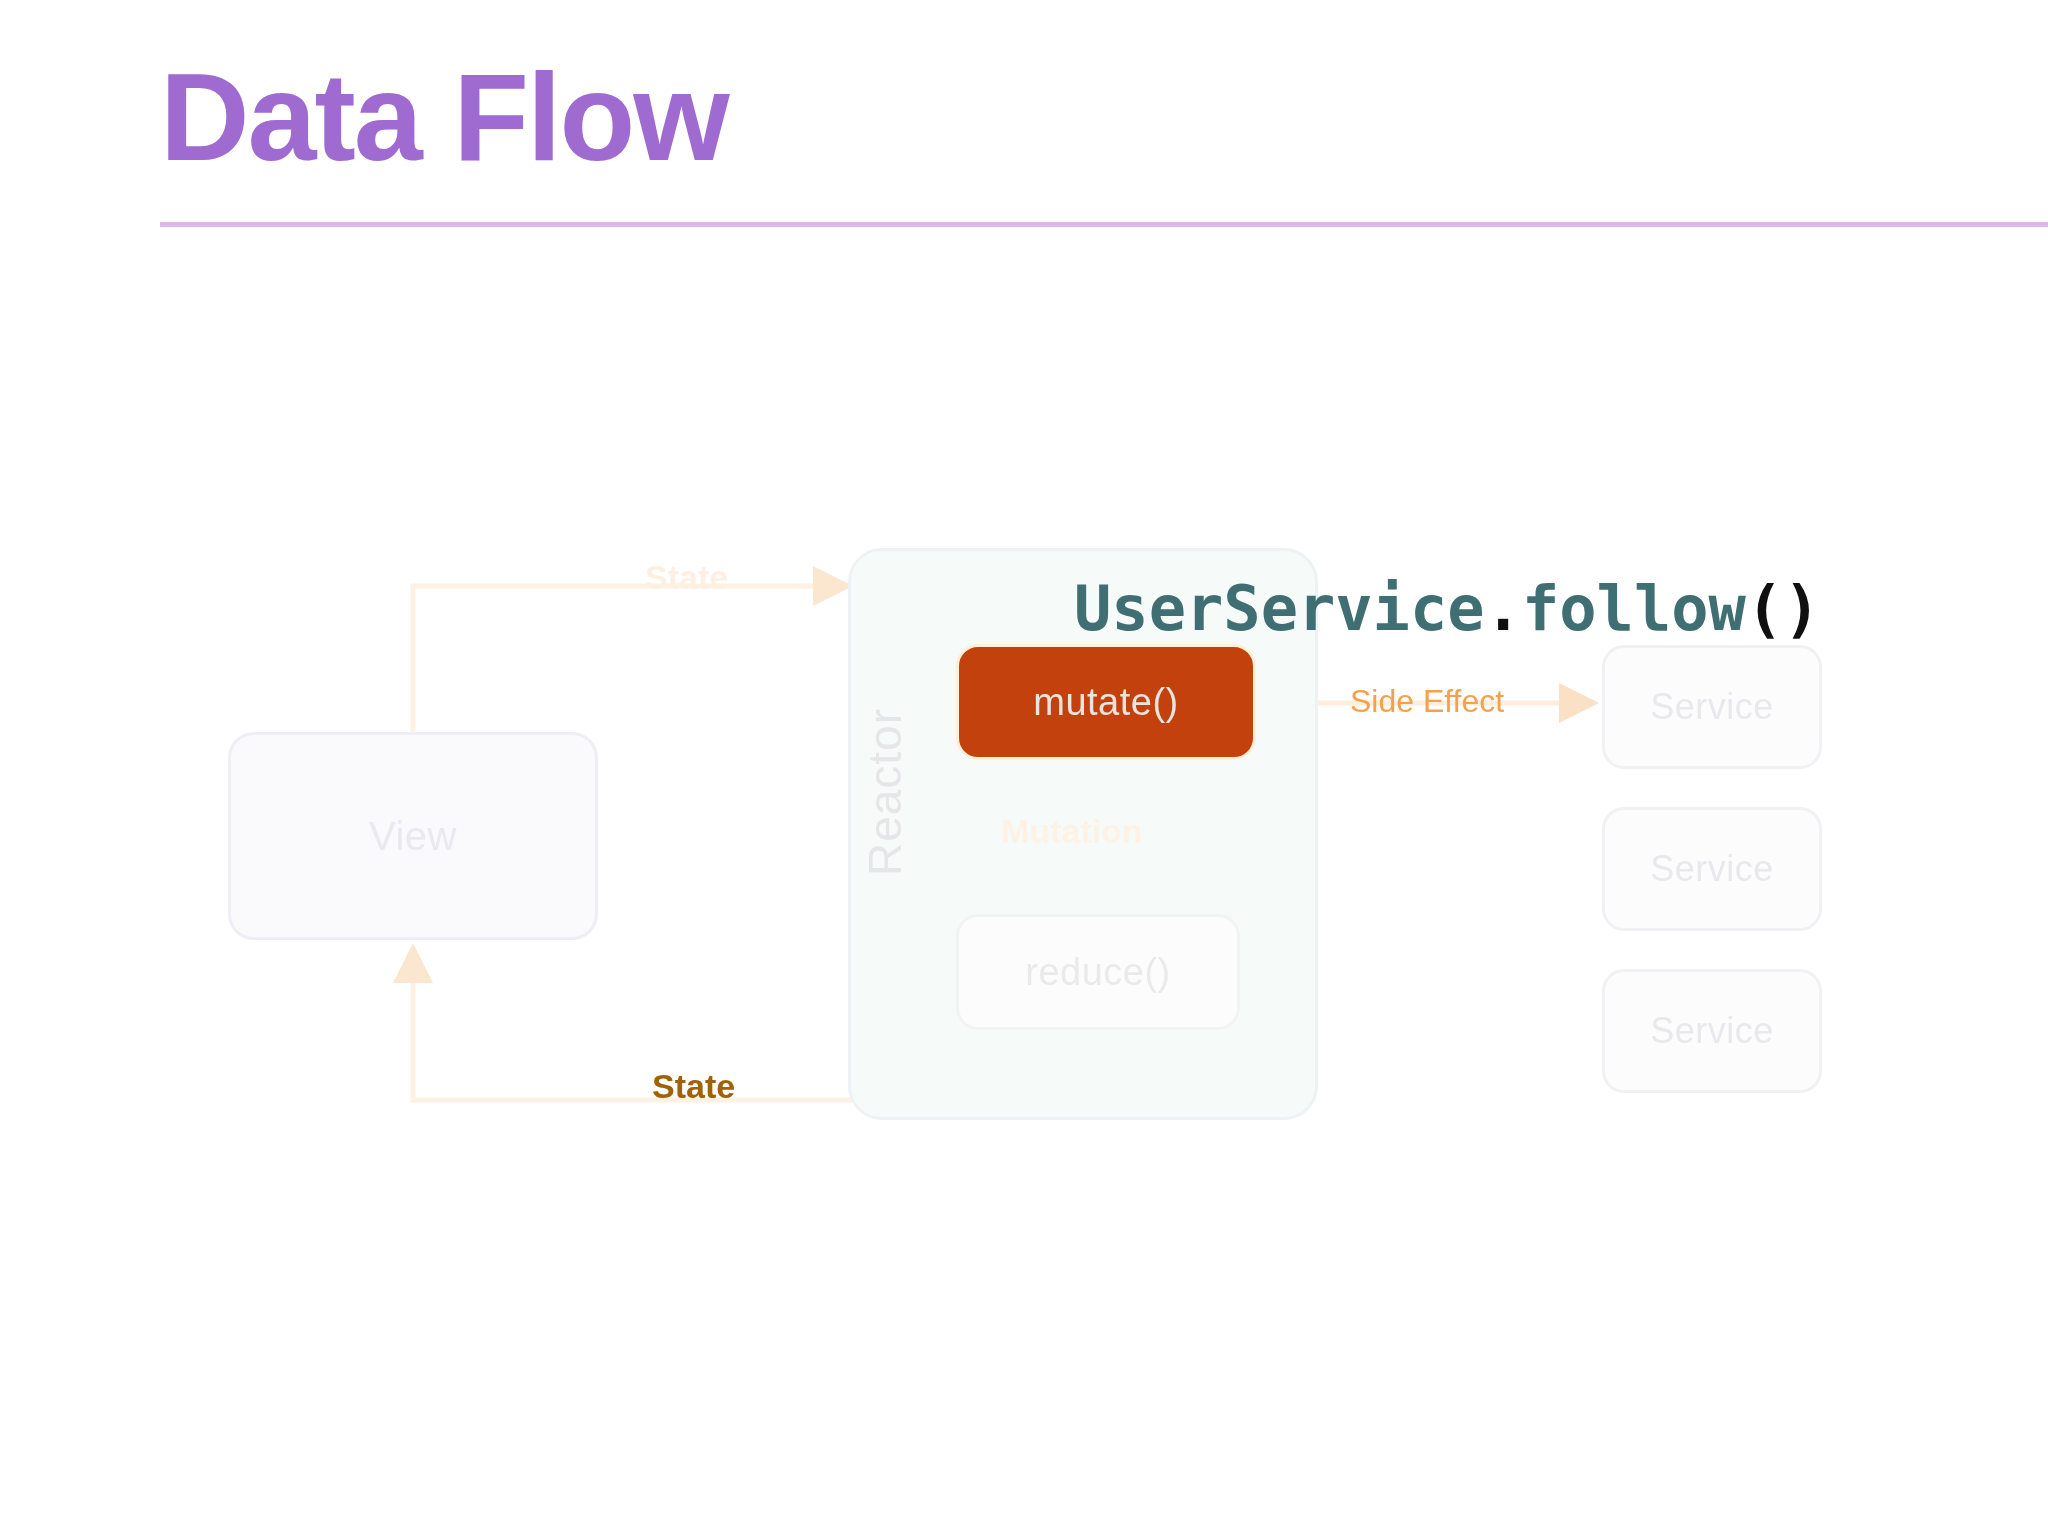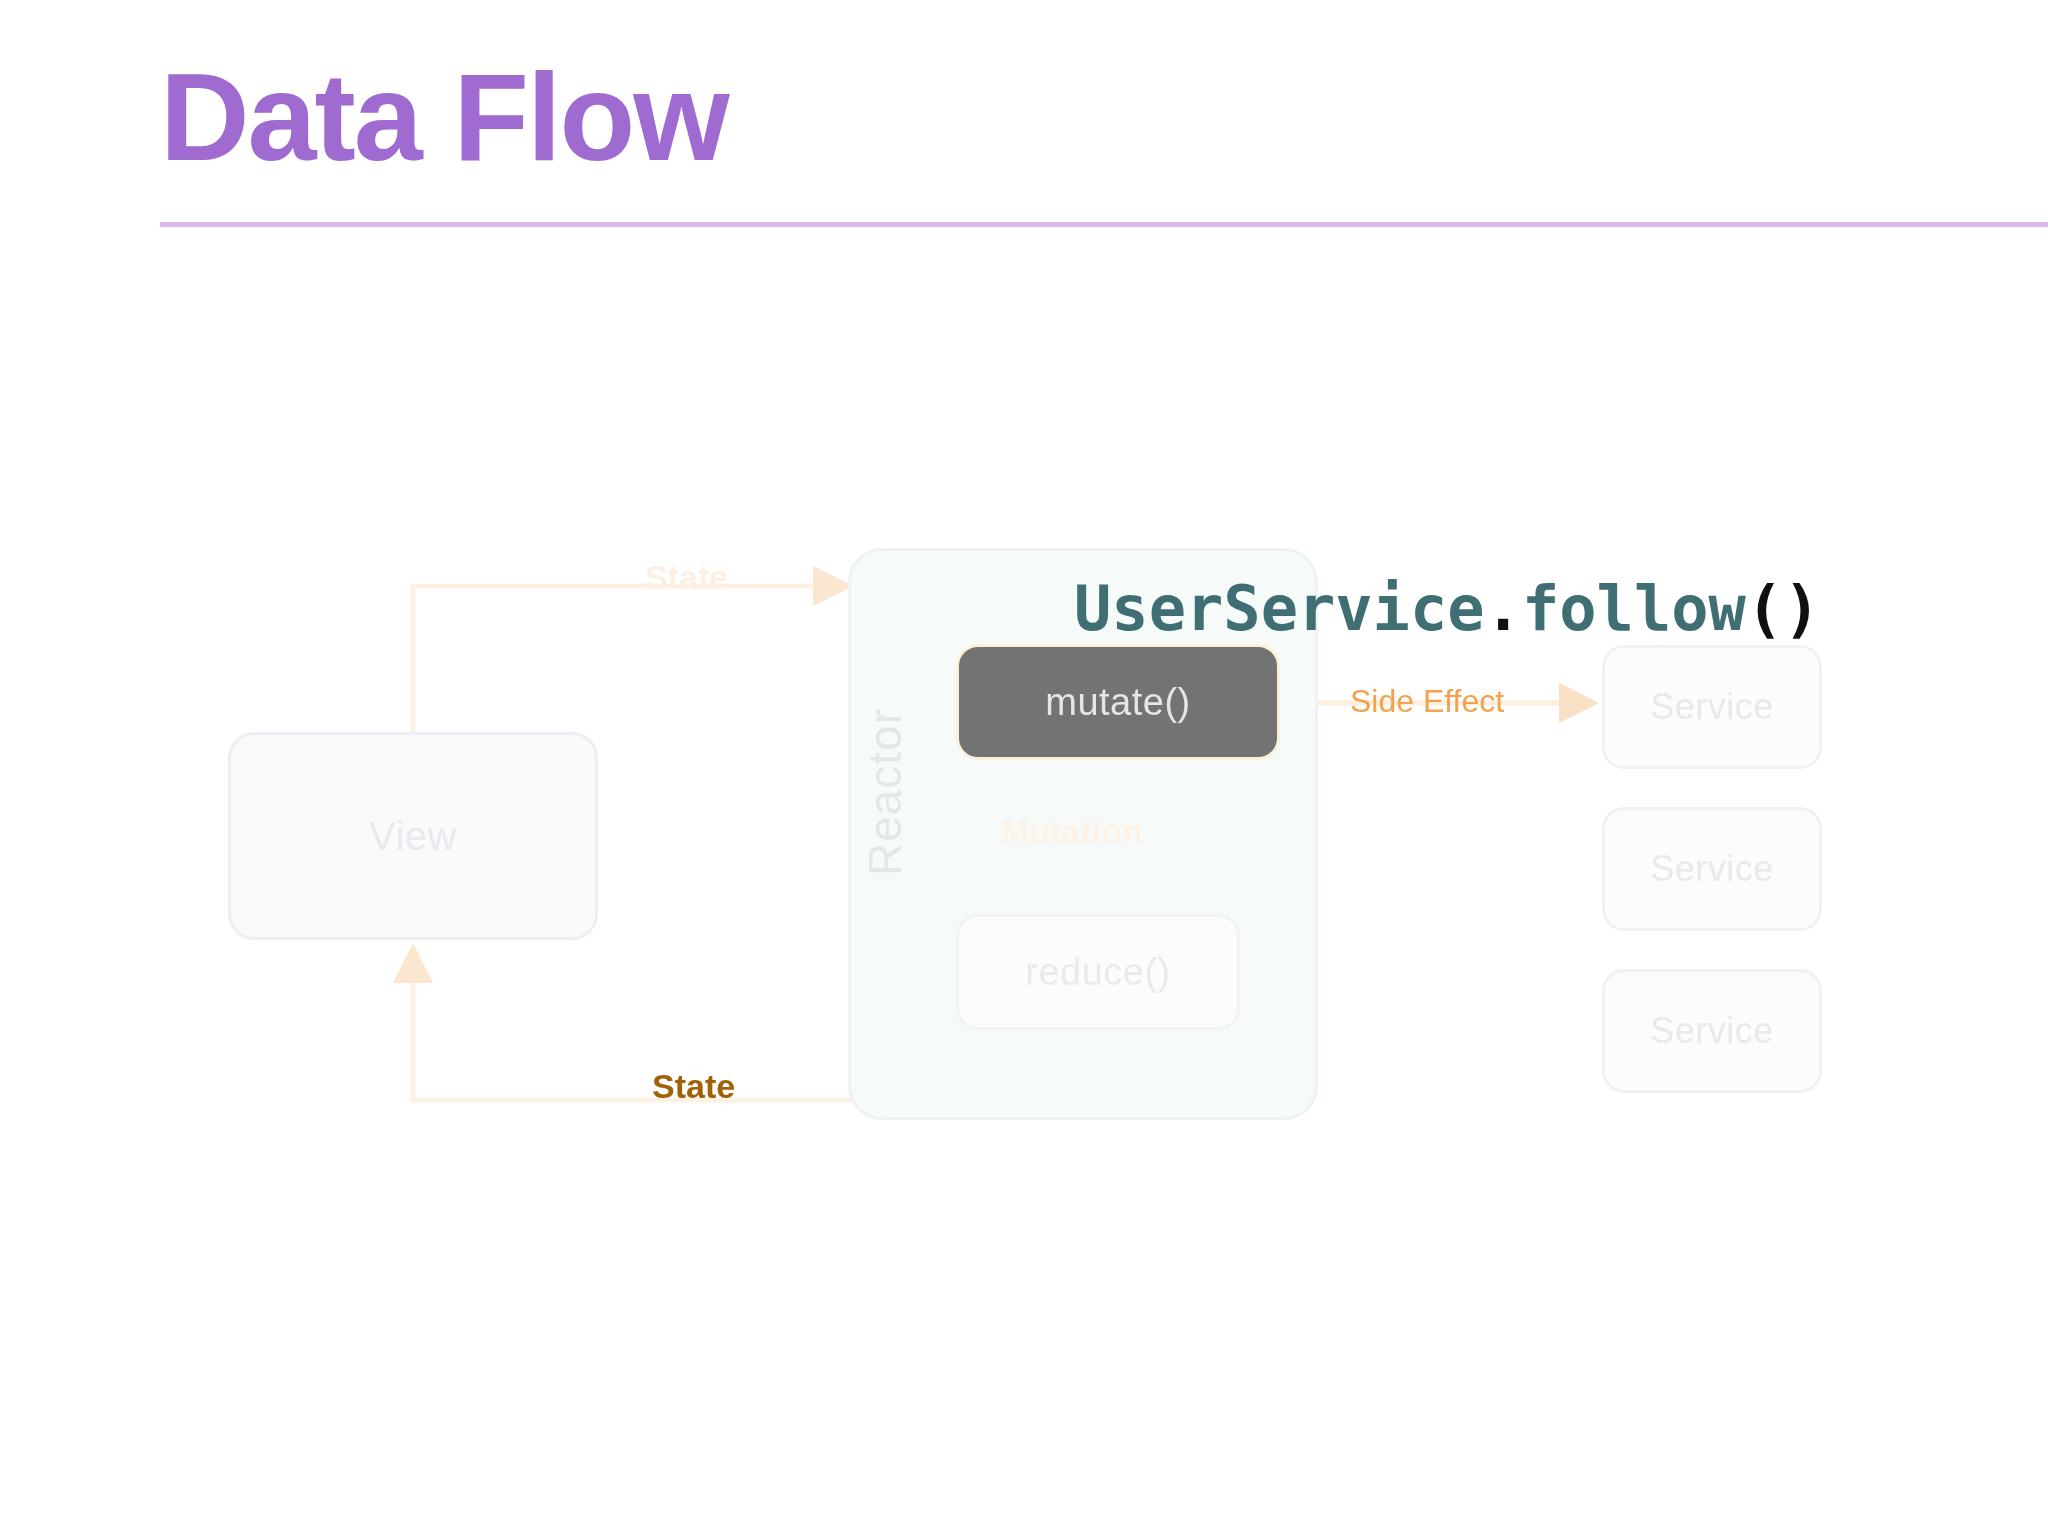--- a/index.html
+++ b/index.html
@@ -96,23 +96,23 @@
     transform: rotate(-90deg);
     font-size: 46px;
     color: #e4e6e8;
     letter-spacing: 1px;
   }
 
   
   #node-mutate {
     left: 956px;
     top: 644px;
-    width: 324px;
+    width: 300px;
     height: 116px;
-    background: #737373;
+    background: #c2410c;
     border: 3px solid #fdf0d8;
     color: #e8e5e0;
     font-size: 38px;
     border-radius: 22px;
   }
 
   
   #node-reduce {
     left: 956px;
     top: 914px;

